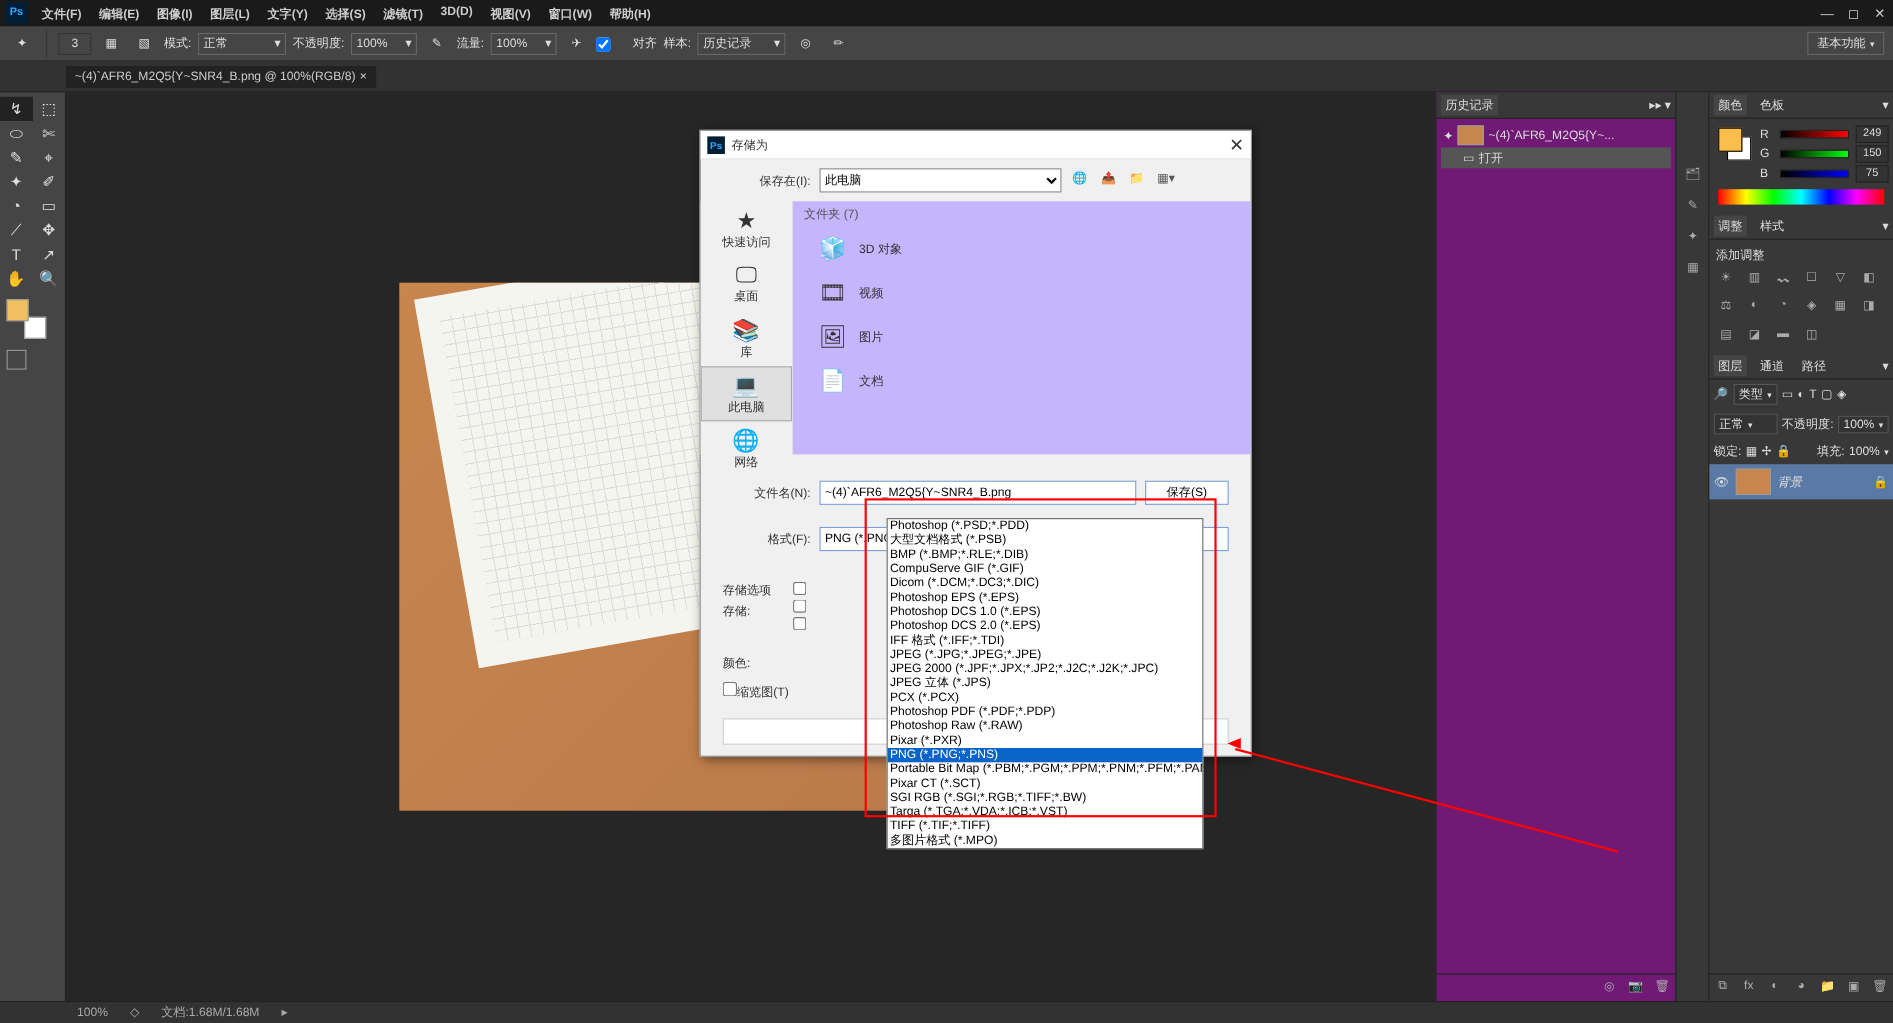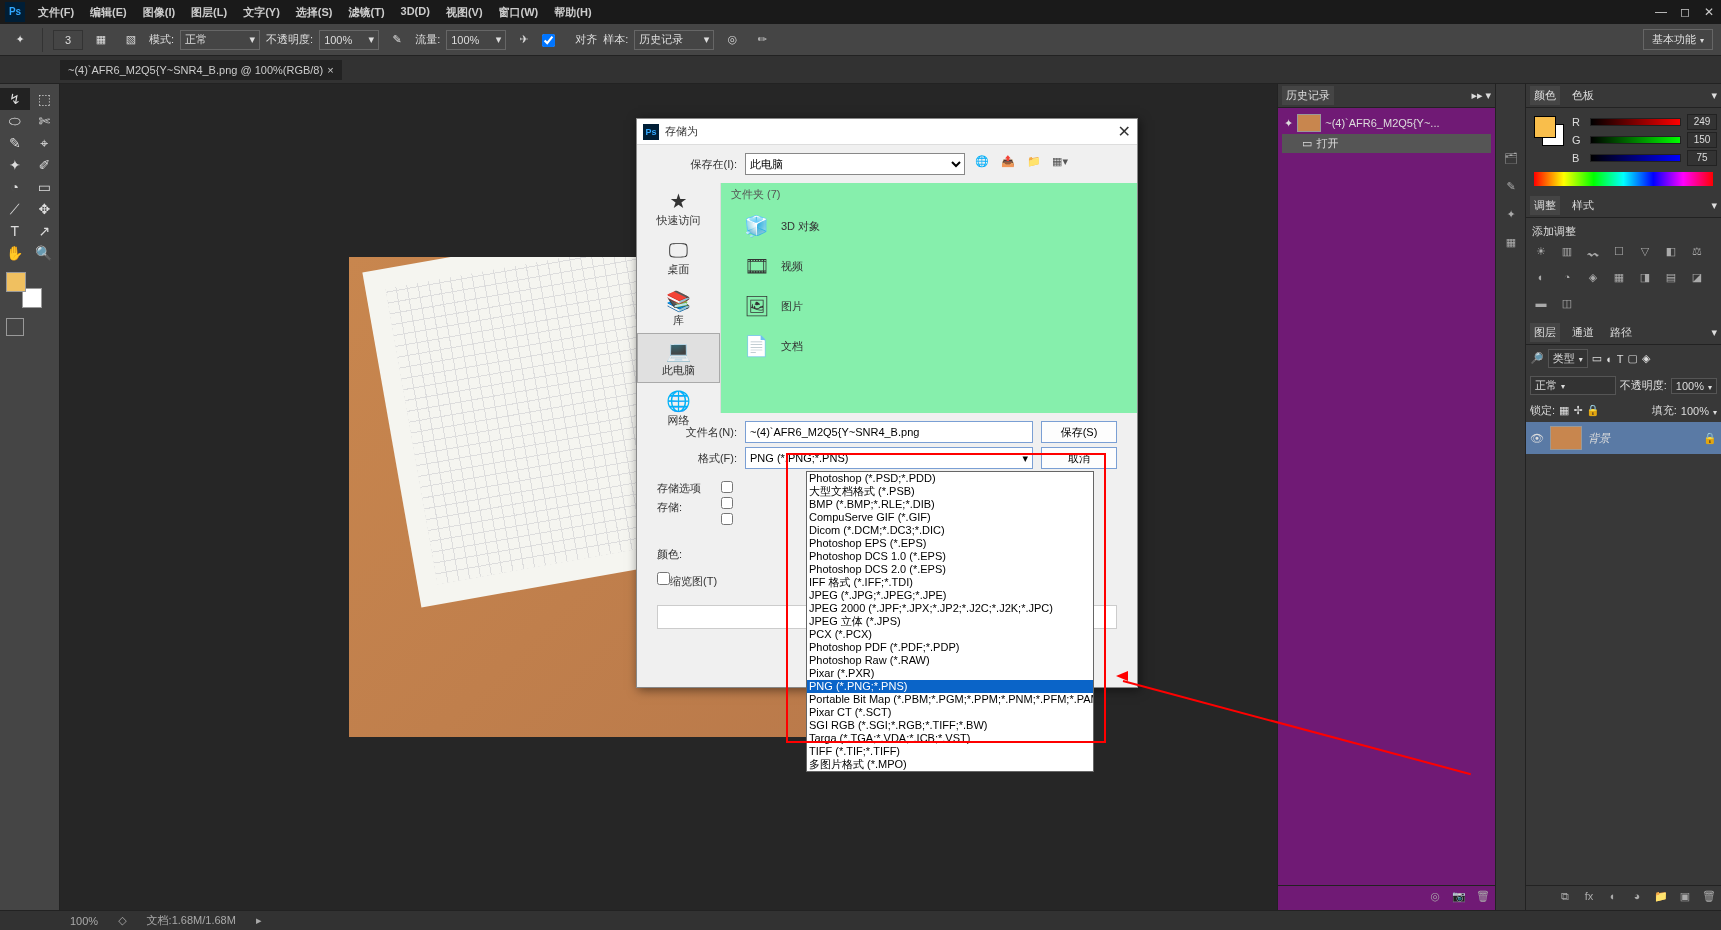--- a/index.html
+++ b/index.html
@@ -53,21 +53,21 @@
 .panel-tabs { height: 24px; background: #383838; border-bottom: 1px solid #222; display: flex; align-items: center; color: #ddd; padding: 0 4px; gap: 8px; }
 .panel-tabs .ptab { padding: 2px 4px; }
 .panel-tabs .ptab.active { background: #454545; }
 .panel-body { flex: 1; color: #ddd; padding: 4px; font-size: 10px; }
 .hist-item { display: flex; align-items: center; gap: 4px; padding: 2px; }
 .hist-thumb { width: 24px; height: 18px; background: #c8864e; border: 1px solid #999; }
 .icon-row { display: flex; justify-content: flex-end; gap: 8px; padding: 4px; border-top: 1px solid #222; }
 .icon-row span { width: 16px; height: 16px; color: #aaa; text-align: center; }
 
 
-.rightpanels2 { width: 196px; background: #383838; border-left: 1px solid #222; display: flex; flex-direction: column; }
+.rightpanels2 { width: 168px; background: #383838; border-left: 1px solid #222; display: flex; flex-direction: column; }
 .color-panel { padding: 4px; }
 .color-row { display: flex; align-items: center; gap: 6px; margin: 2px 0; }
 .color-lbl { width: 12px; color: #ddd; }
 .slider { flex: 1; height: 8px; border: 1px solid #222; }
 .slider.r { background: linear-gradient(90deg, #000, #f00); }
 .slider.g { background: linear-gradient(90deg, #000, #0f0); }
 .slider.b { background: linear-gradient(90deg, #000, #00f); }
 .val { width: 30px; height: 16px; background: #333; border: 1px solid #222; text-align: center; color: #ddd; font-size: 10px; line-height: 14px; }
 .swatch-big { width: 30px; height: 30px; position: relative; margin: 4px; }
 .swatch-big .fg { position: absolute; width: 22px; height: 22px; background: #f9be4b; border: 1px solid #000; top: 0; left: 0; }
@@ -100,26 +100,26 @@
 .dialog .dtitle .close { margin-left: auto; font-size: 16px; }
 .dialog .dnav { height: 38px; display: flex; align-items: center; padding: 0 20px; gap: 8px; }
 .dialog .dnav .lbl { width: 80px; text-align: right; color: #333; }
 .dialog .dnav select { flex: 1; height: 22px; max-width: 220px; border: 1px solid #888; background: #fff; }
 .dialog .dnav .nav-ico { width: 18px; height: 18px; text-align: center; color: #555; }
 .dialog .dbody { display: flex; height: 230px; }
 .dialog .sidebar { width: 84px; background: #f0f0f0; border-right: 1px solid #ddd; }
 .dialog .sidebar .sitem { height: 50px; display: flex; flex-direction: column; align-items: center; justify-content: center; font-size: 10px; color: #333; }
 .dialog .sidebar .sitem.sel { background: #e0e0e0; border: 1px solid #aaa; }
 .dialog .sidebar .sicon { font-size: 20px; }
-.dialog .files { flex: 1; background: #86efac; }
+.dialog .files { flex: 1; background: #c4b5fd; }
 .dialog .fheader { padding: 4px 10px; color: #555; font-size: 11px; }
 .dialog .fitem { display: flex; align-items: center; gap: 8px; padding: 4px 20px; color: #333; }
 .dialog .fitem .fico { width: 32px; height: 32px; display: flex; align-items: center; justify-content: center; font-size: 20px; }
 .dialog .foot { padding: 4px 20px; }
-.dialog .foot-row { display: flex; align-items: center; gap: 8px; margin: 4px 0; }
+.dialog .foot-row { display: flex; align-items: center; gap: 8px; margin: 20px 0; }
 .dialog .foot-row .lbl { width: 80px; text-align: right; color: #333; }
 .dialog .foot-row .inp { flex: 1; height: 22px; border: 1px solid #7a9fd4; padding: 0 4px; background: #fff; }
 .dialog .foot-row .sel { flex: 1; height: 22px; border: 1px solid #7a9fd4; padding: 0 4px; background: #fff; display: flex; align-items: center; justify-content: space-between; font-family: SimSun, monospace; font-size: 12px; }
 .dialog .foot-row .btn { width: 76px; height: 22px; border: 1px solid #7a9fd4; background: #fdfdfd; text-align: center; line-height: 20px; }
 .dialog .lower { padding: 4px 20px; display: flex; gap: 20px; }
 .dialog .lower .col { display: flex; flex-direction: column; gap: 4px; color: #333; }
 .dialog .lower .chk { display: flex; align-items: center; gap: 4px; }
 .dialog .lower .chk input { width: 12px; height: 12px; }
 .dialog .thumb-row { padding: 6px 20px; color: #333; display: flex; align-items: center; gap: 6px; }
 .dialog .warn-row { margin: 10px 20px; height: 24px; border: 1px solid #ccc; background: #fff; }

